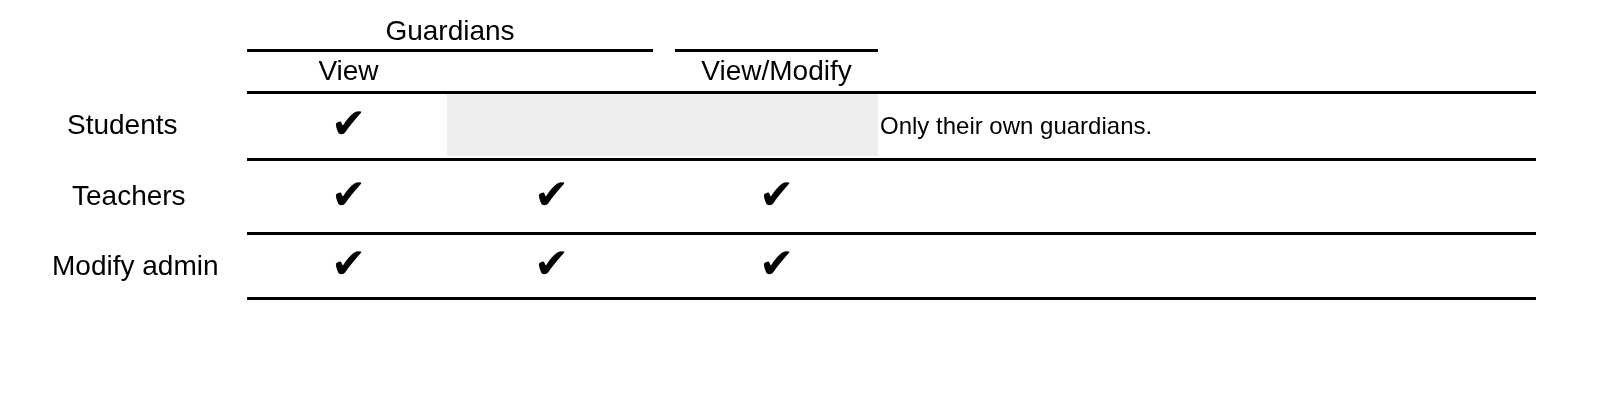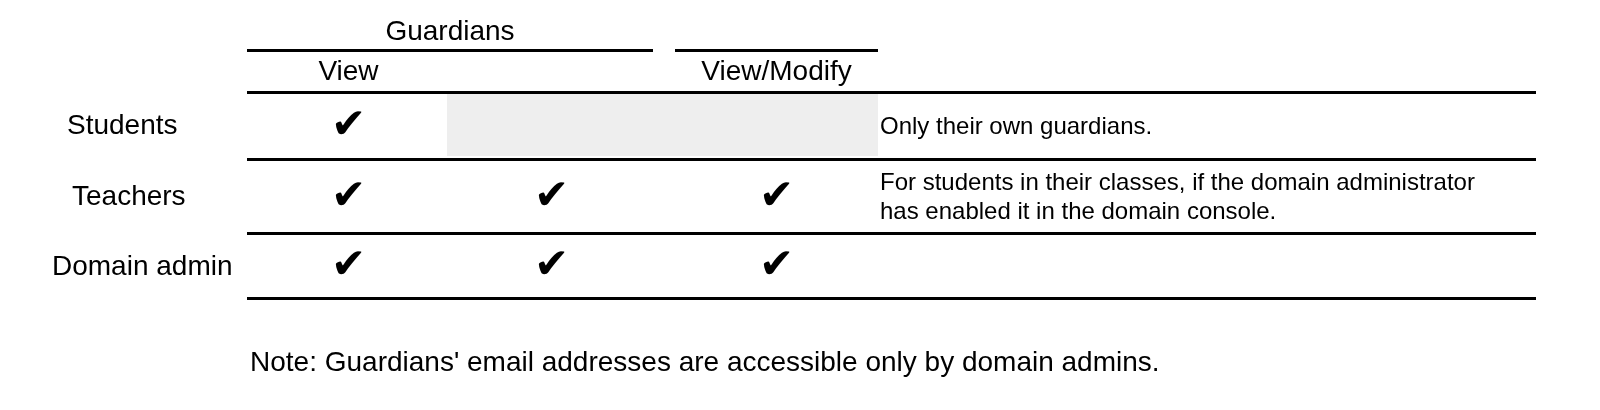--- a/index.html
+++ b/index.html
@@ -68,25 +68,22 @@
   <div class="na" style="left:447px; top:94px; width:431px; height:62px;"></div>
   <div class="txt" style="left:52px; top:112px;margin-left:15px;">Students</div>
   <div class="check" style="left:247px; top:101px;">✔</div>
   <div class="note" style="top:111px;">Only their own guardians.</div>
   <div class="rule" style="left:247px; top:158px; width:1289px;"></div>
 
   <div class="txt" style="left:52px; top:183px;margin-left:20px;">Teachers</div>
   <div class="check" style="left:247px; top:172px;">✔</div>
   <div class="check" style="left:450px; top:172px;">✔</div>
   <div class="check" style="left:675px; top:172px;">✔</div>
-  <div class="note" style="top:167px;">For students in their classes, if the domain administrator
-has enabled it in the domain console.</div>
   <div class="rule" style="left:247px; top:232px; width:1289px;"></div>
 
-  <div class="txt" style="left:52px; top:253px;">Domain admin</div>
+  <div class="txt" style="left:52px; top:253px;">Modify admin</div>
   <div class="check" style="left:247px; top:241px;">✔</div>
   <div class="check" style="left:450px; top:241px;">✔</div>
   <div class="check" style="left:675px; top:241px;">✔</div>
   <div class="rule" style="left:247px; top:297px; width:1289px;"></div>
 
-  <div class="txt" style="left:250px; top:349px;">Note: Guardians' email addresses are accessible only by domain admins.</div>
 
 </div>
 
 </body></html>

